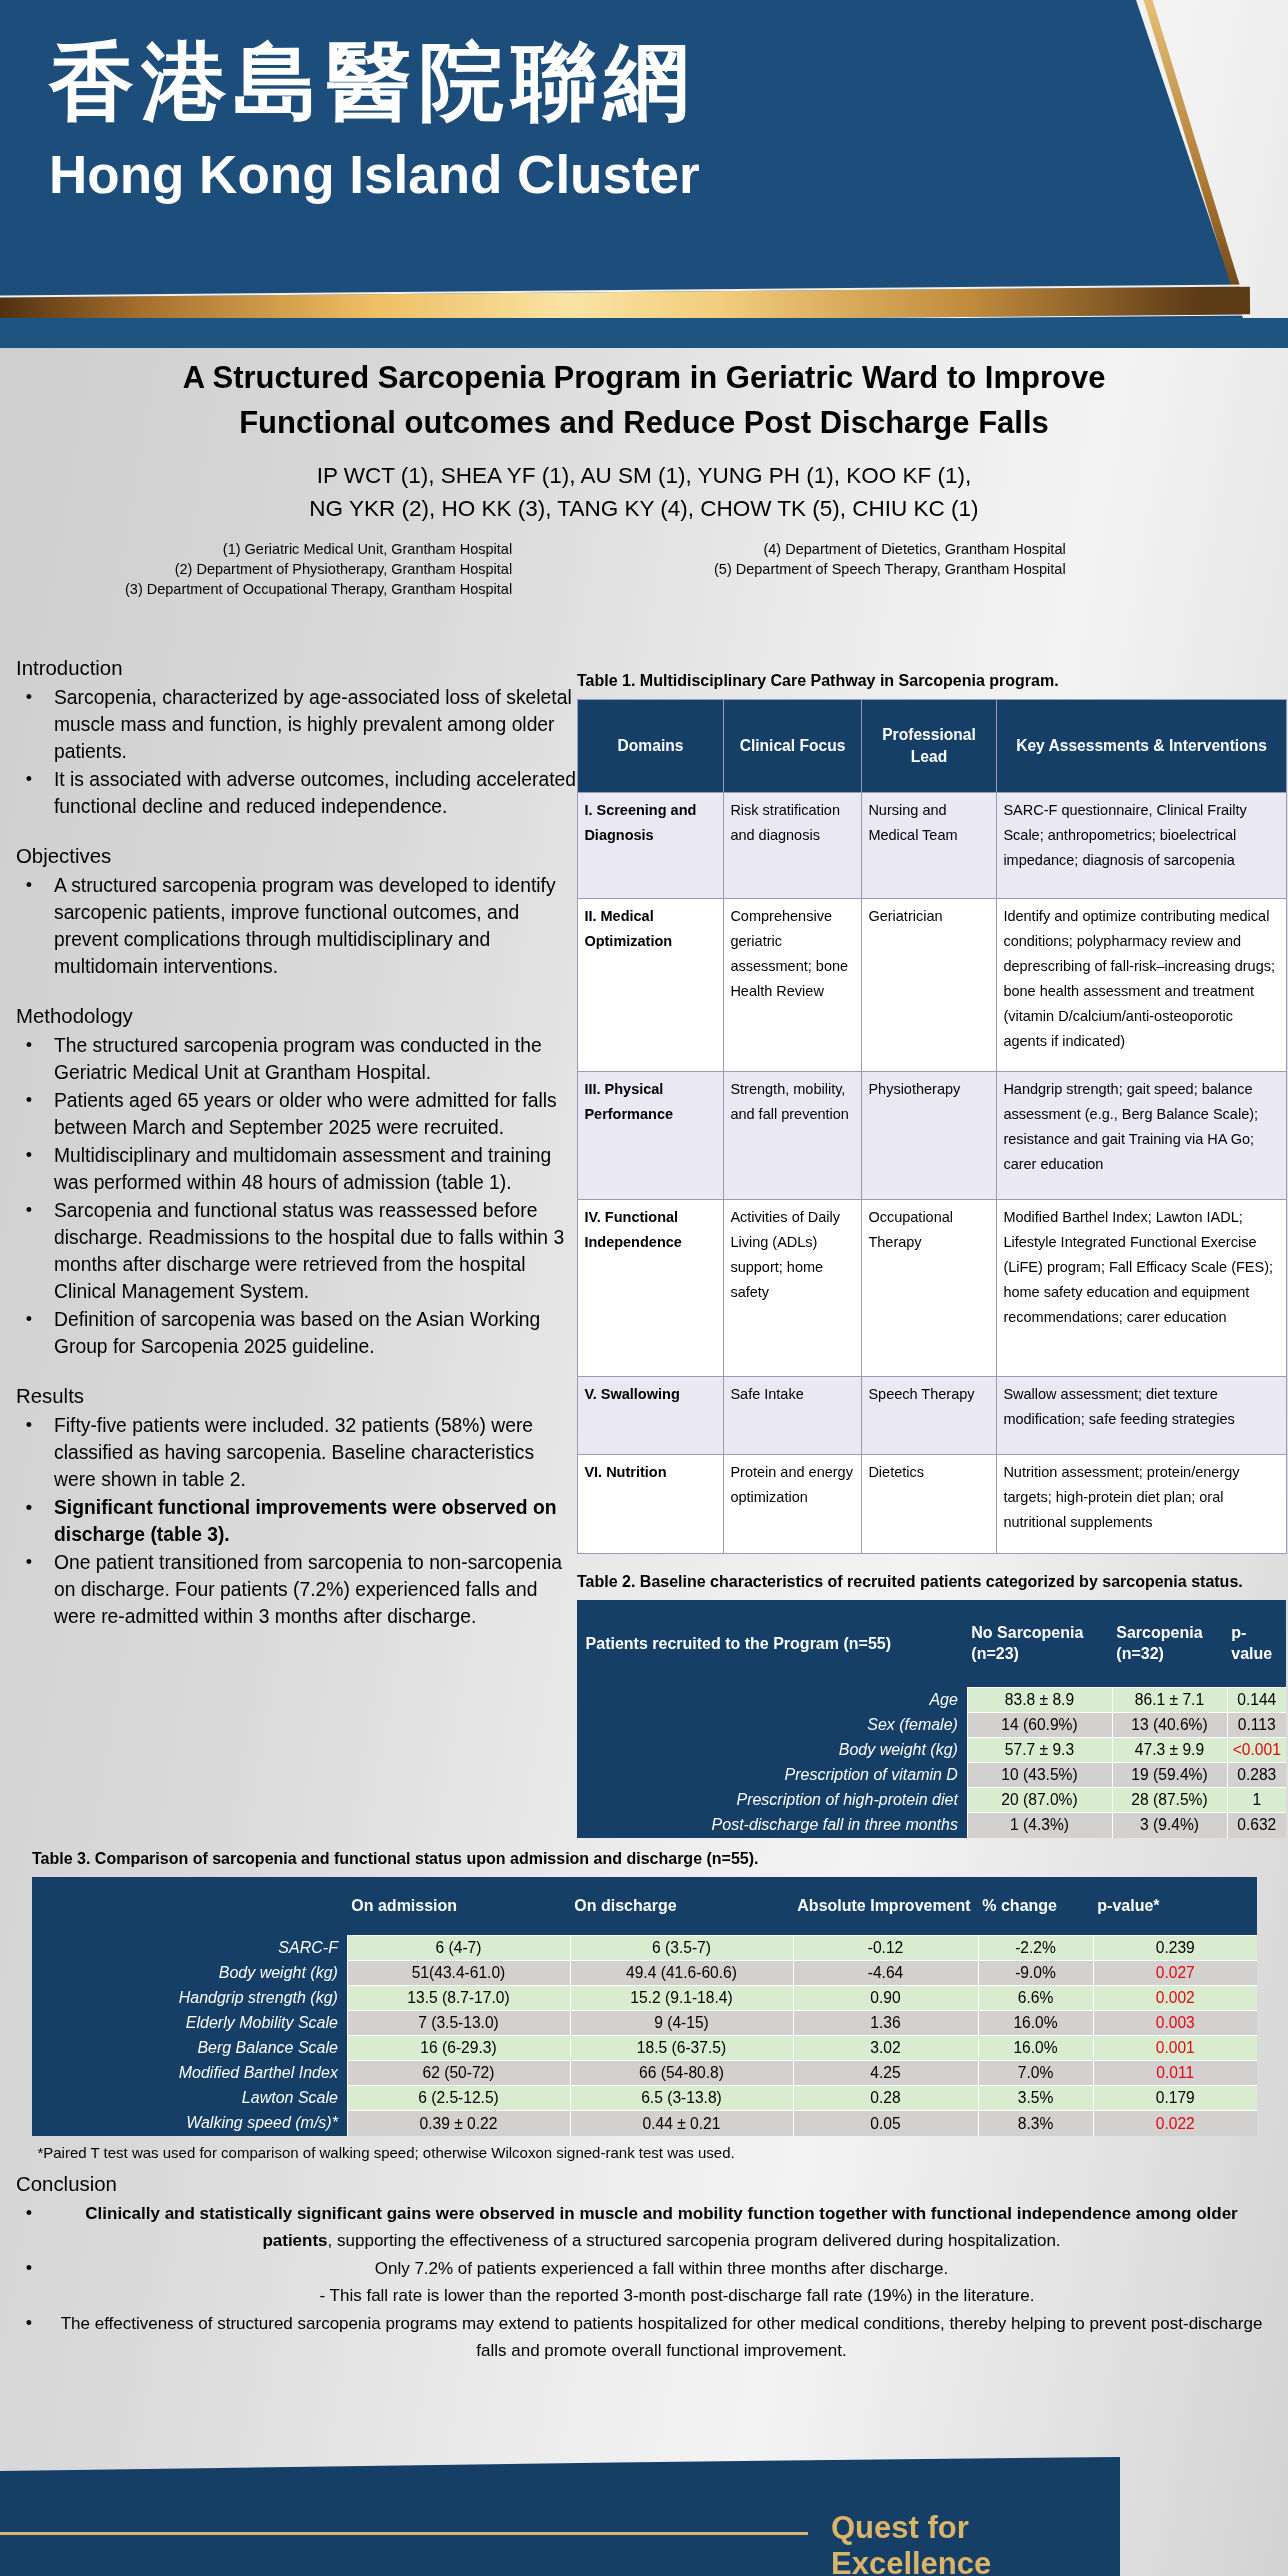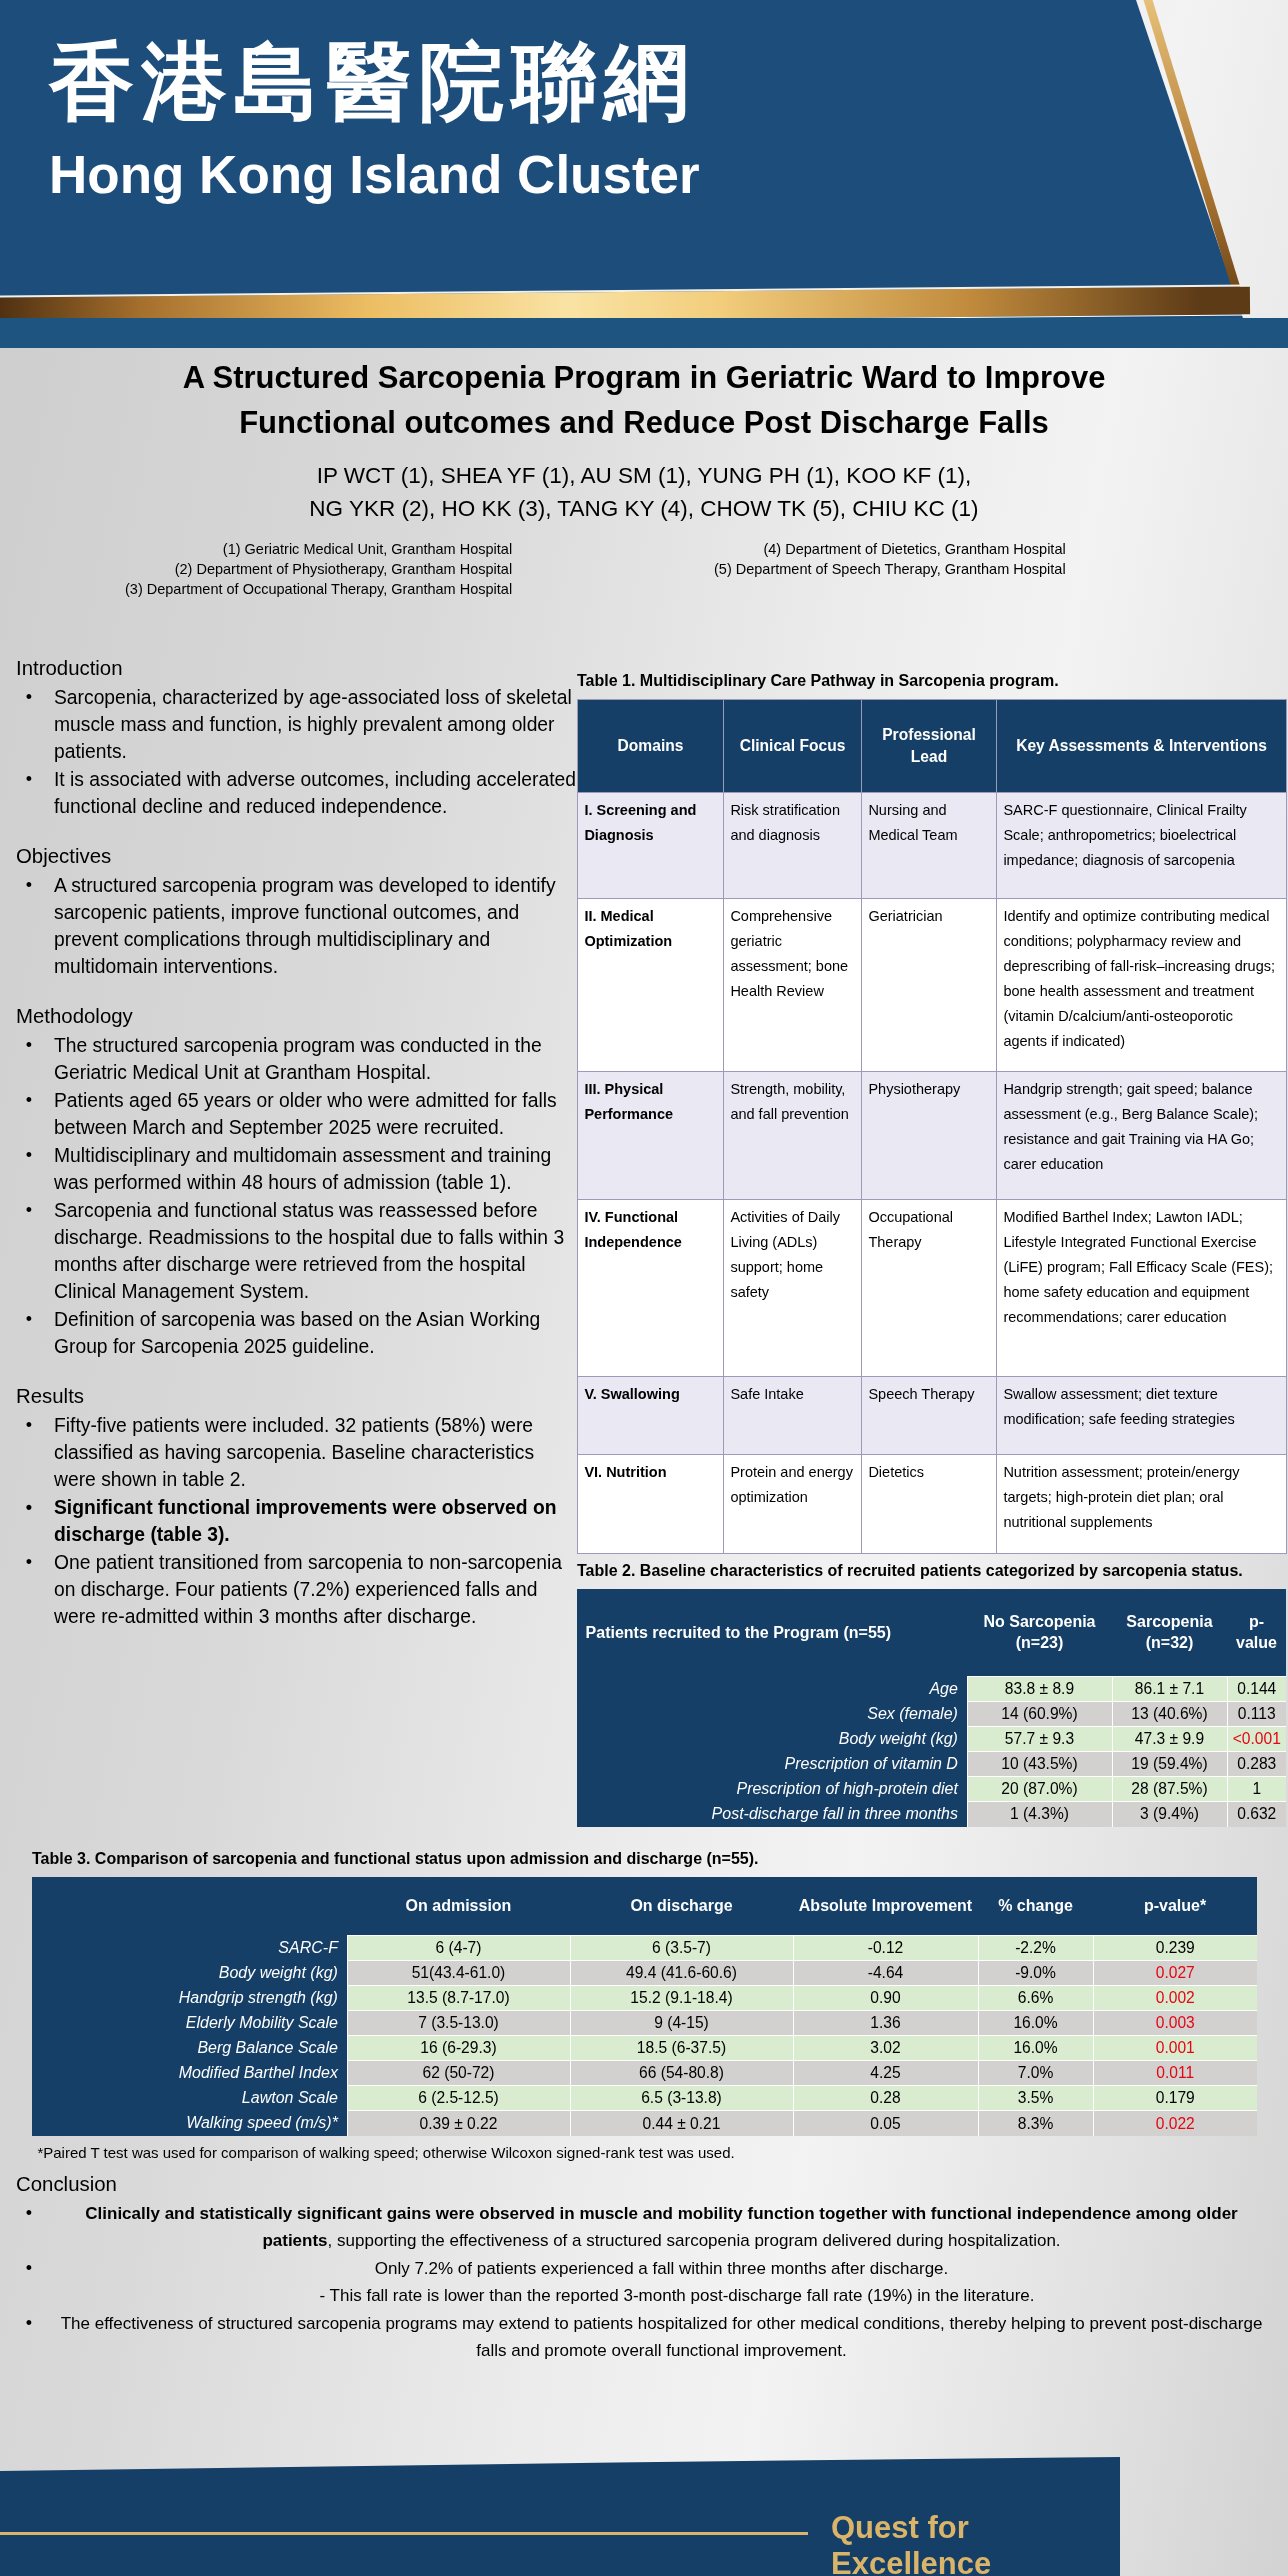--- a/index.html
+++ b/index.html
@@ -34,35 +34,35 @@
   .leftcol{position:absolute;top:656px;left:16px;width:561px;}
   .sec-h{font-size:20.4px;line-height:25px;margin:0 0 3.2px 0;font-weight:normal;}
   .sec-gap{margin-top:23.6px;}
   ul.blts{list-style:none;margin:0;padding:0;}
   ul.blts li{position:relative;padding-left:38px;font-size:19.3px;line-height:27px;margin:0 0 1.1px 0;}
   ul.blts li::before{content:"\2022";position:absolute;left:9.7px;top:0;font-size:18px;}
   li.bold-li{font-weight:bold;}
   
   .rightcol{position:absolute;top:670px;left:577px;width:709px;}
   .tbl-title{font-size:16px;font-weight:bold;line-height:21.5px;margin:0 0 7.5px 0;}
-  table.t1{border-collapse:collapse;width:709px;table-layout:fixed;margin-bottom:6px;
+  table.t1{border-collapse:collapse;width:709px;table-layout:fixed;margin-bottom:17px;
     border:1.6px solid #62628e;background:#fff;}
   table.t1 th,table.t1 td{border:1.1px solid #9b9ab8;vertical-align:top;overflow:hidden;}
   table.t1 thead th{background:#153f66;color:#fff;font-size:15.6px;font-weight:bold;
     text-align:center;vertical-align:middle;padding:5.4px 3.2px;height:81px;line-height:21.5px;}
   table.t1 td{font-size:14.5px;line-height:25px;padding:5.4px 6.4px 2.1px 6.4px;}
   table.t1 td.dom{font-weight:bold;}
   .t1-odd{background:#e9e8f3;}
   .t1-even{background:#ffffff;}
   .t1-r0{height:106px;}.t1-r1{height:173px;}.t1-r2{height:128px;}
   .t1-r3{height:177px;}.t1-r4{height:78px;}.t1-r5{height:99px;}
   
   table.datatbl{border-collapse:collapse;table-layout:fixed;}
   table.datatbl thead th{background:#153f66;color:#fff;font-weight:bold;font-size:16px;
-    line-height:21.5px;text-align:center;vertical-align:middle;padding:3.2px 4.3px;}
+    line-height:21.5px;text-align:left;vertical-align:middle;padding:3.2px 4.3px;}
   table.datatbl th.lblhead{text-align:left;padding-left:8.6px;}
   table.datatbl tbody th.lbl{background:#153f66;color:#fff;font-style:italic;font-weight:normal;
     font-size:16px;text-align:right;padding:0 8.6px 0 3.2px;vertical-align:middle;}
   table.datatbl tbody td{font-size:15.6px;text-align:center;vertical-align:middle;
     border-left:1.6px solid #ffffff;border-top:1.1px solid #ffffff;padding:0 2.1px;}
   td.g{background:#d9ecd0;}
   td.y{background:#d2d1cf;}
   td.redp{color:#e30613;}
   table.t2{width:709px;}
   table.t2 thead th{height:81px;}

